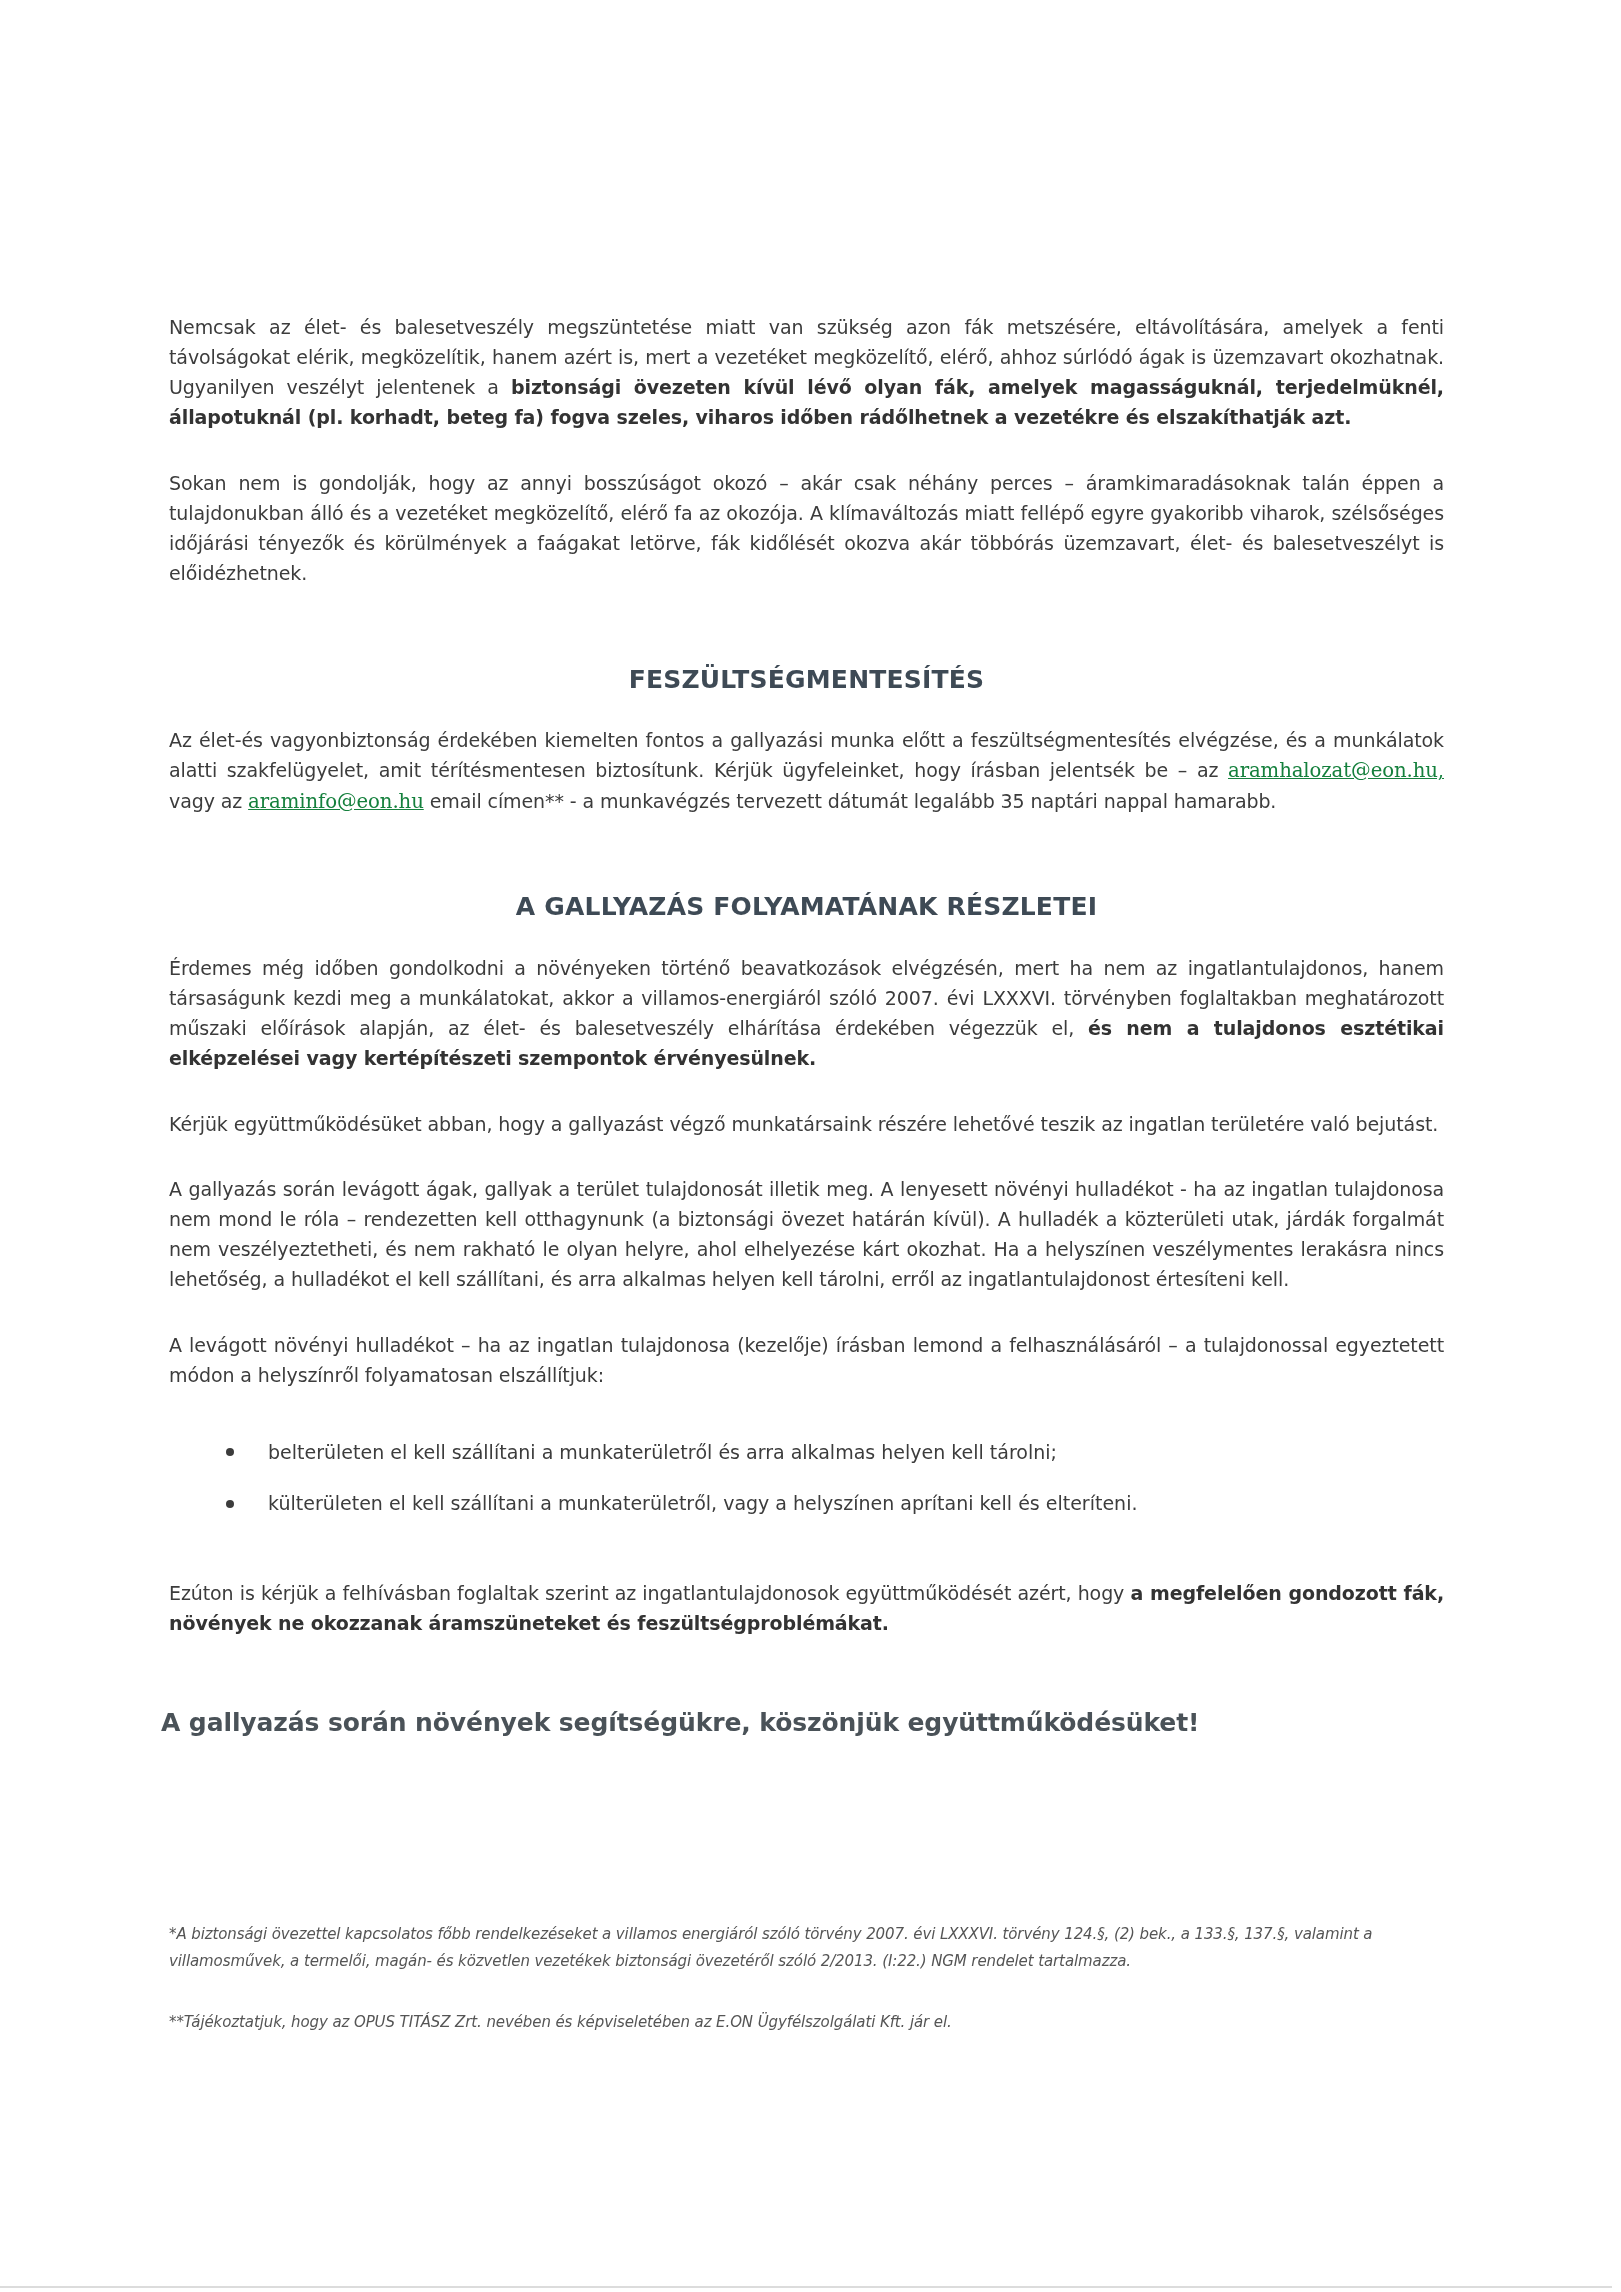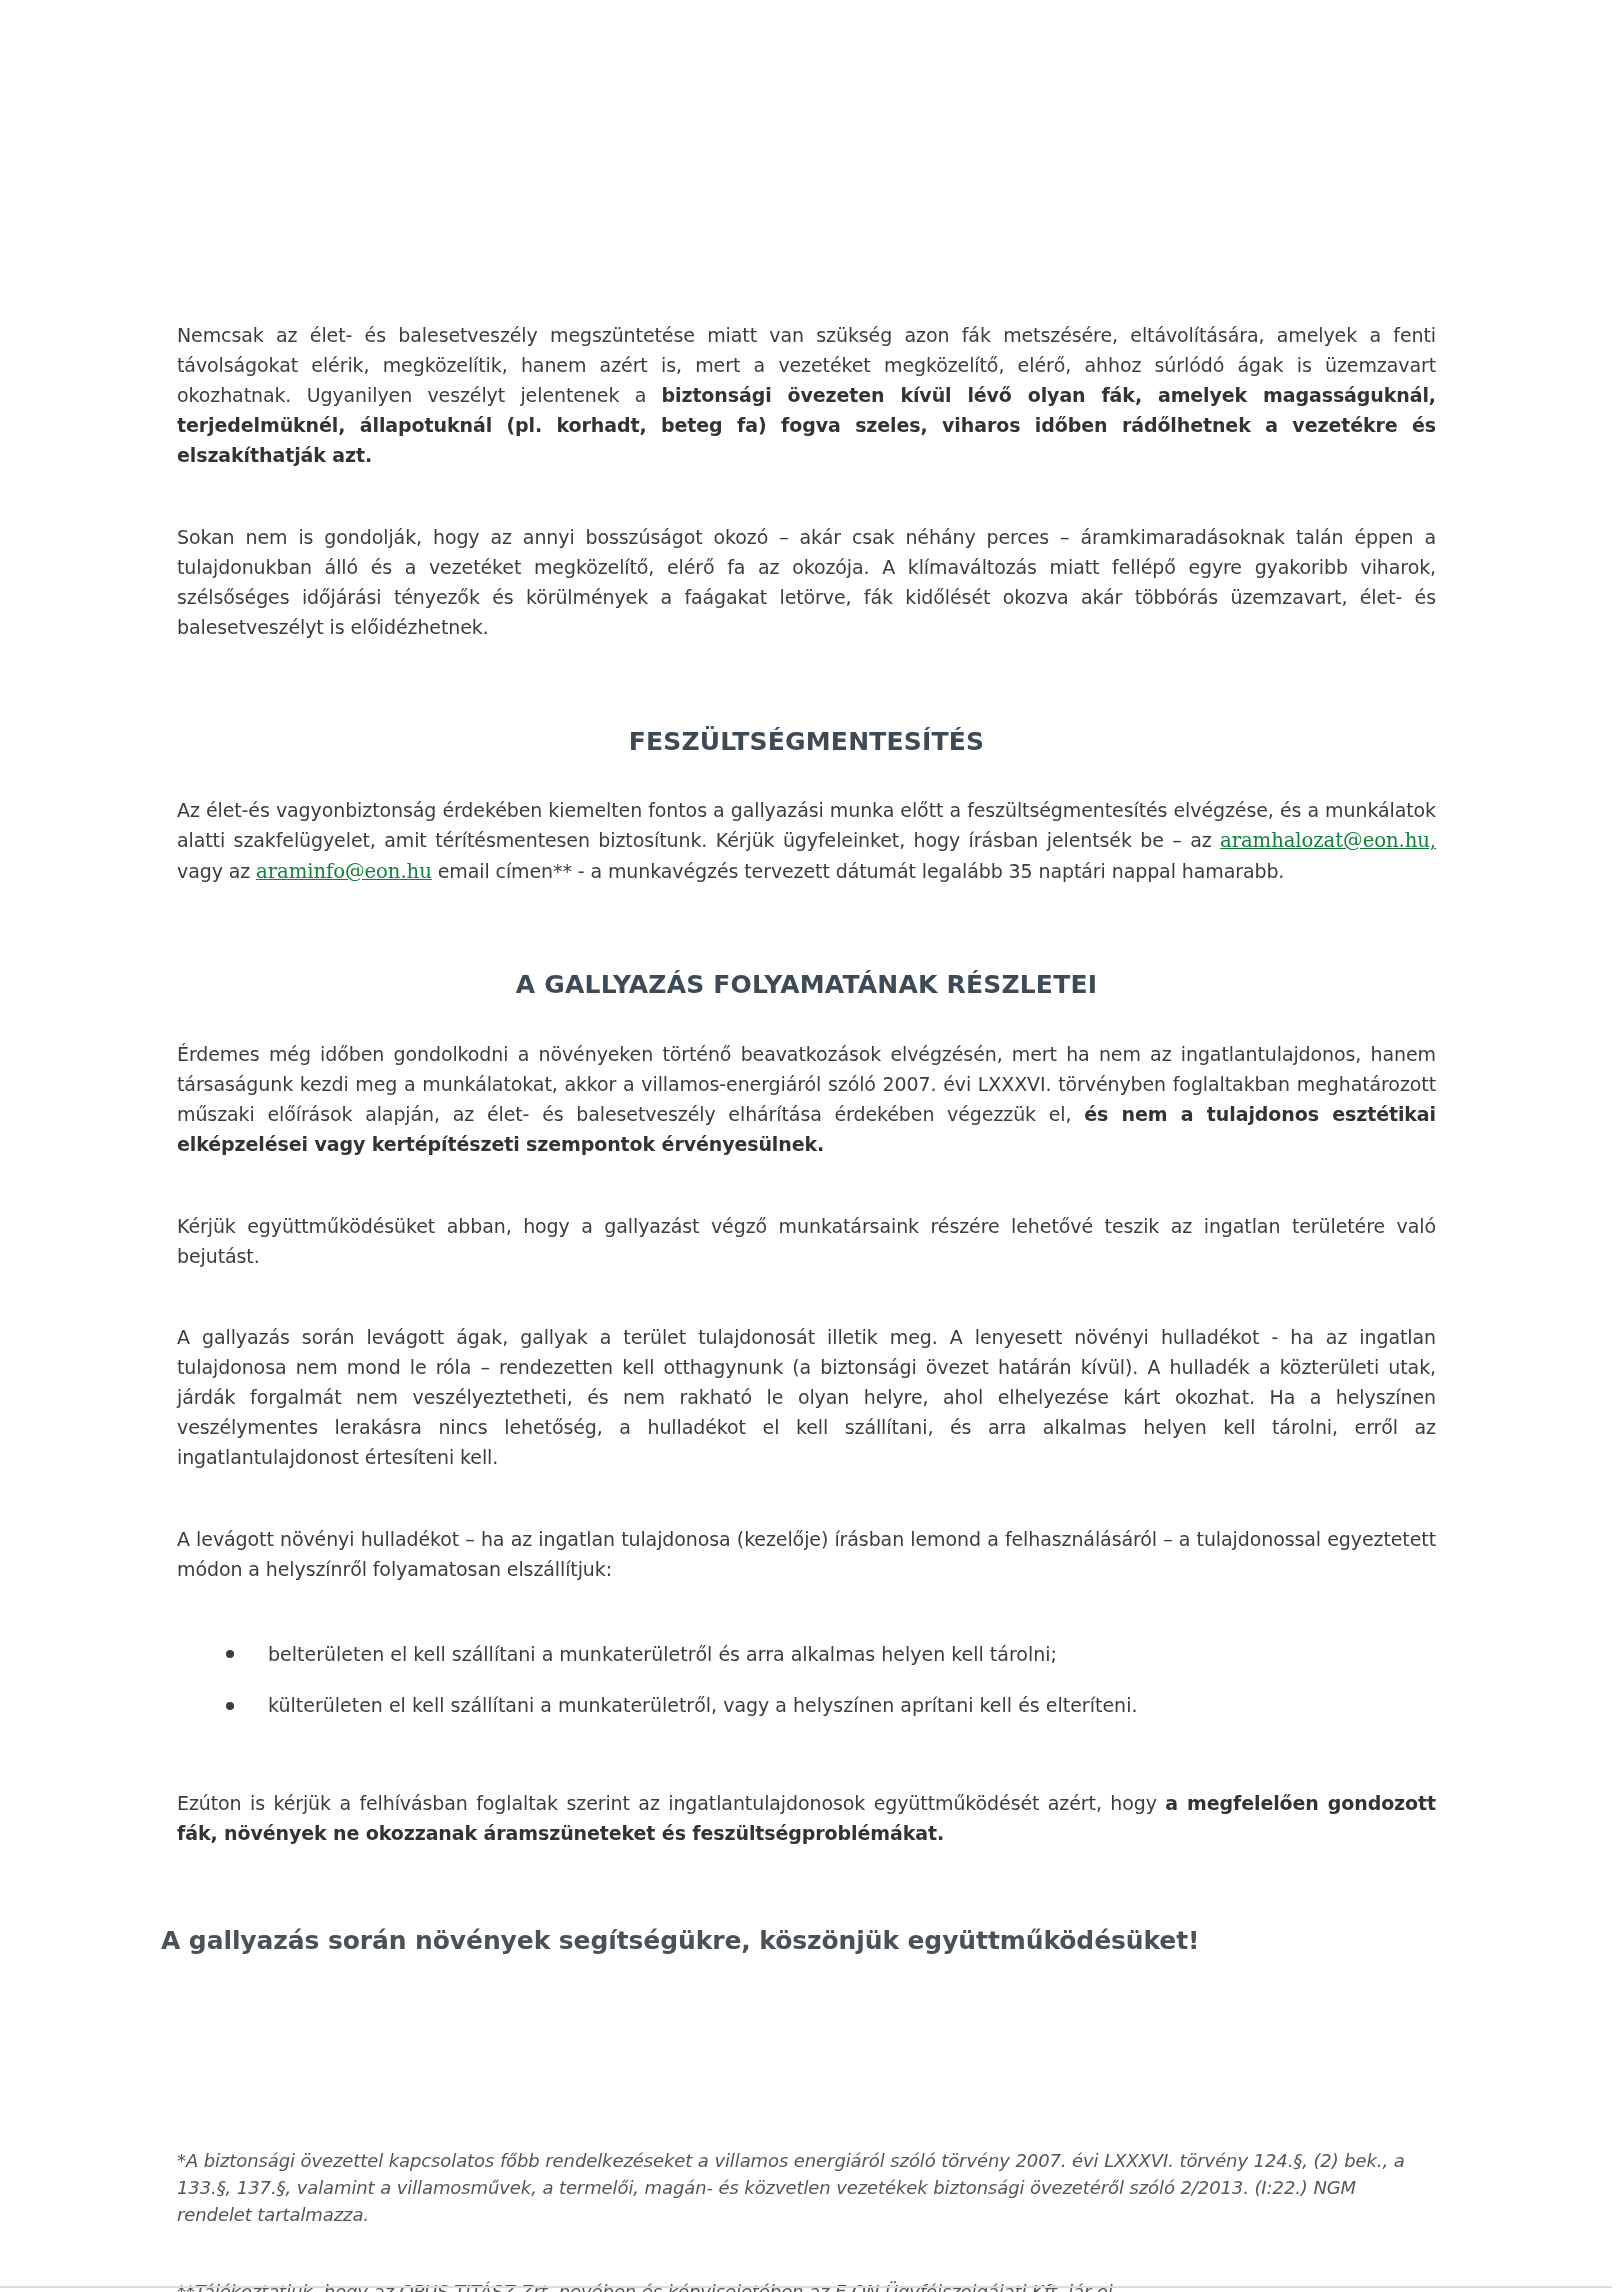--- a/index.html
+++ b/index.html
@@ -15,21 +15,21 @@
     font-family: "DejaVu Sans", sans-serif;
     color: #3c3c3c;
   }
   .page {
     position: absolute;
     left: 161px;
     top: 304px;
     width: 1291px;
   }
   p {
-    margin: 16px;
+    margin: 8px;
     font-size: 19px;
     line-height: 30px;
     text-align: justify;
     letter-spacing: -0.1px;
   }
   b { font-weight: bold; color: #333; }
   .gap-sm { height: 19.7px; }
   h2 {
     margin: 0;
     font-size: 25px;
@@ -68,21 +68,21 @@
   }
   .closing {
     font-size: 25px;
     line-height: 36px;
     font-weight: bold;
     color: #4a5258;
     margin: 0;
   }
   .footnote {
     font-style: italic;
-    font-size: 18px;
+    font-size: 15px;
     line-height: 27px;
     color: #555;
     text-align: left;
   }
   .scanline {
     position: absolute;
     left: 0;
     top: 2286px;
     width: 1612px;
     height: 1.8px;

